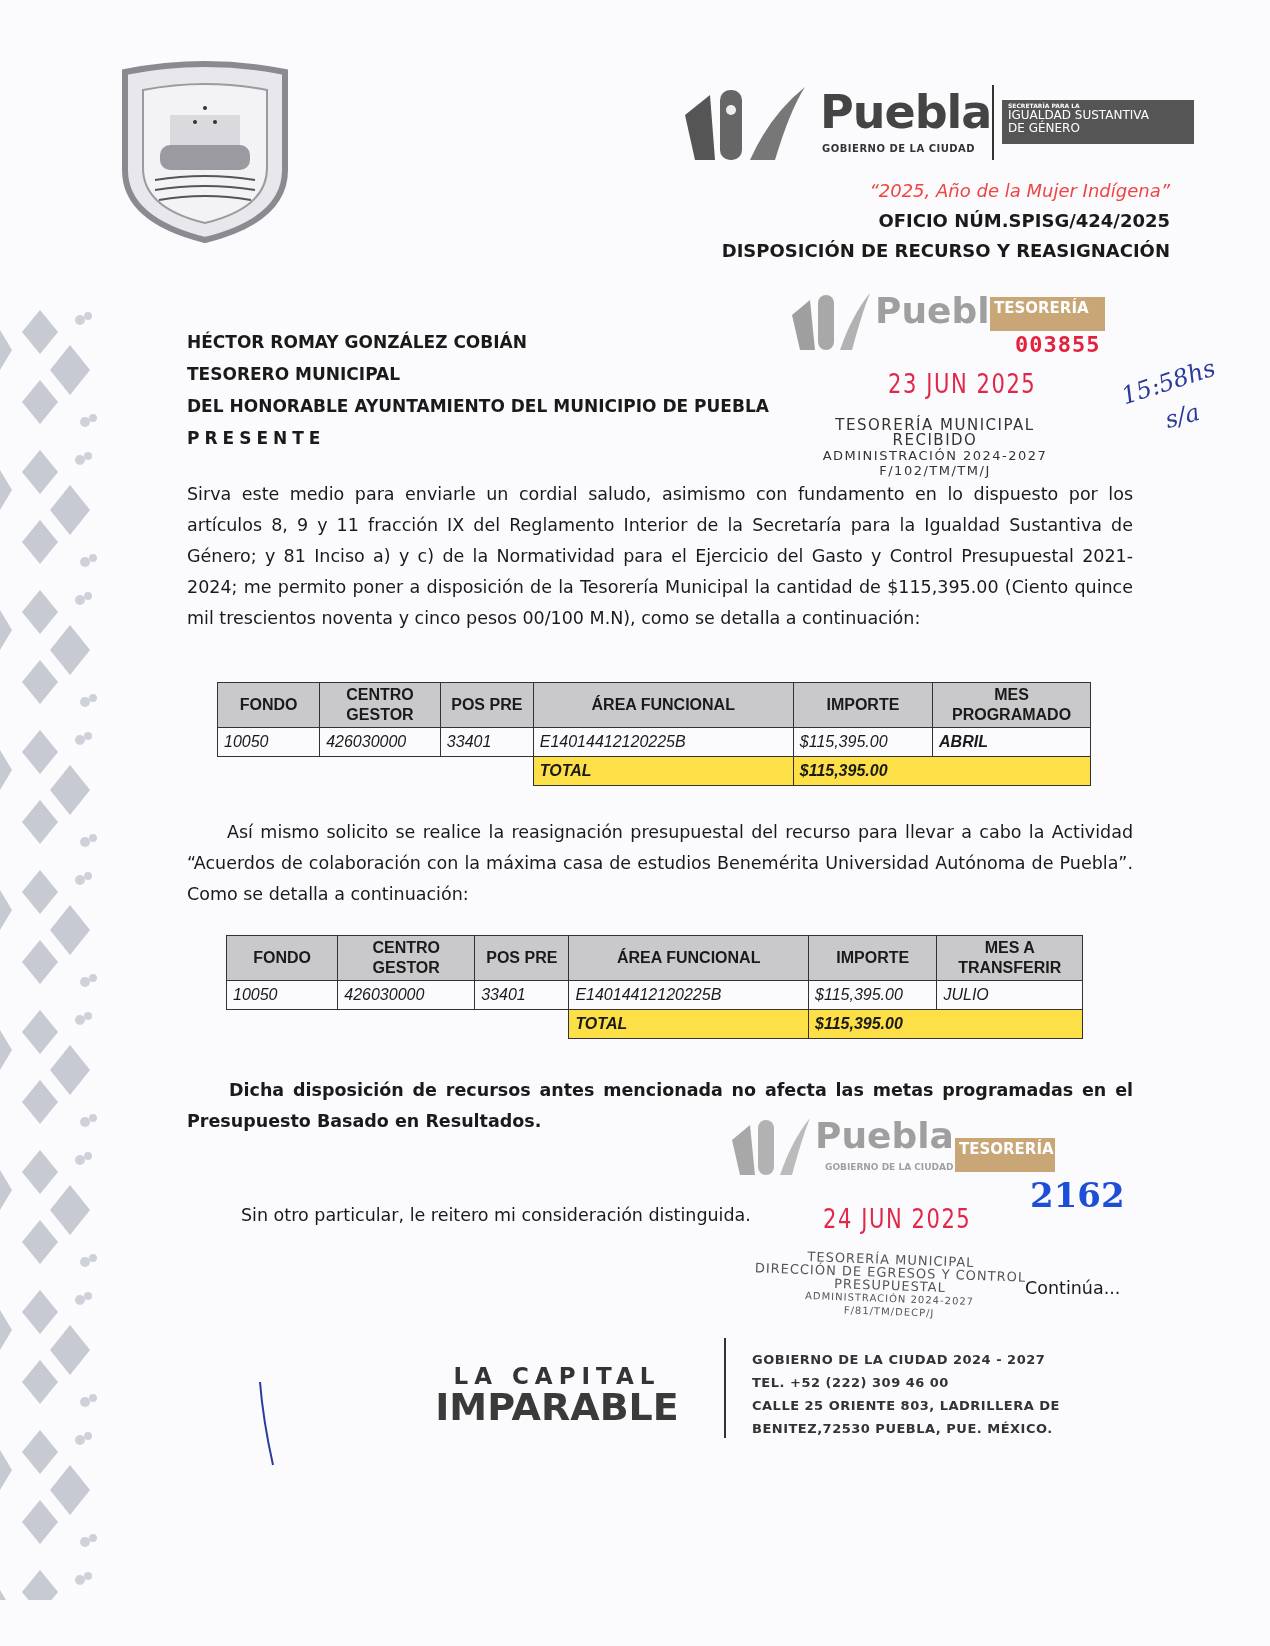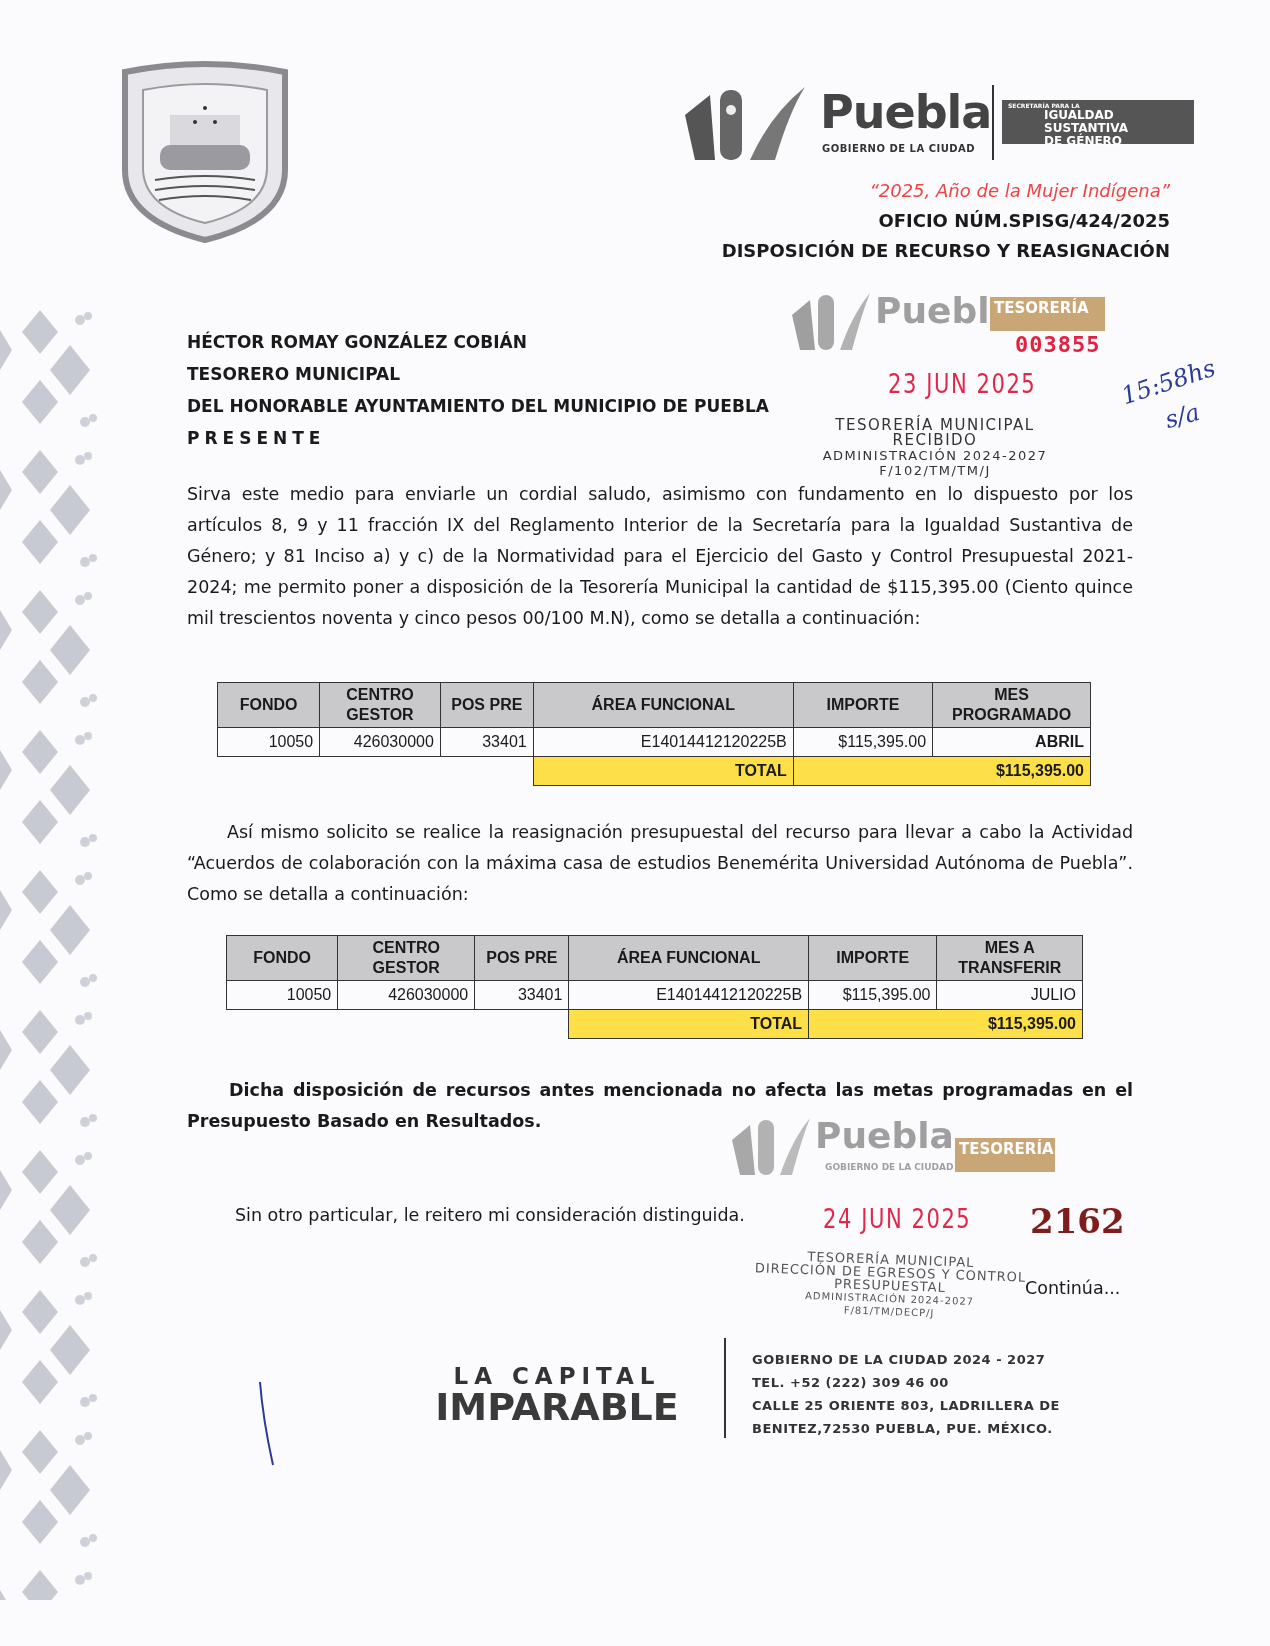--- a/index.html
+++ b/index.html
@@ -14,21 +14,21 @@
   
   .crest { left:115px; top:60px; width:180px; height:185px; }
 
   
   .logo { left:680px; top:75px; width:520px; height:95px; }
   .logo .puebla { position:absolute; left:140px; top:10px; font-size:46px; font-weight:bold; color:#444; letter-spacing:-1px; }
   .logo .gob { position:absolute; left:142px; top:68px; font-size:10px; font-weight:bold; color:#333; letter-spacing:.5px; }
   .logo .sep { position:absolute; left:312px; top:10px; width:2px; height:75px; background:#333; }
   .logo .box { position:absolute; left:322px; top:25px; width:192px; height:44px; background:#555; color:#fff; padding:2px 6px; box-sizing:border-box; }
   .logo .box .s1 { font-size:6px; font-weight:bold; display:block; }
-  .logo .box .s2 { font-size:12px; font-weight:bold; display:block; line-height:13px;margin-left:36px; }
+  .logo .box .s2 { font-size:12px; font-weight:normal; display:block; line-height:13px; }
 
   .motto { right:100px; top:180px; font-size:18px; font-style:italic; color:#ef4444; }
   .oficio { right:100px; top:210px; font-size:18px; font-weight:bold; }
   .asunto { right:100px; top:240px; font-size:18px; font-weight:bold; }
 
   
   .stamp1 { left:790px; top:285px; width:340px; height:70px; opacity:.55; }
   .stamp-title { position:absolute; font-weight:bold; color:#555; font-size:36px; left:85px; top:5px; }
   .stamp-box { position:absolute; left:200px; top:12px; width:115px; height:34px; background:#a16207; color:#fff; font-size:15px; font-weight:bold; padding:2px 4px; box-sizing:border-box; }
   .folio1 { left:1015px; top:332px; font-family:"DejaVu Sans Mono", monospace; font-size:22px; font-weight:bold; color:#e3213e; letter-spacing:1px; }
@@ -38,35 +38,35 @@
   .hand1 { left:1120px; top:368px; font-family:"DejaVu Serif", serif; font-style:italic; color:#2a3a9a; font-size:24px; transform:rotate(-18deg); }
   .hand2 { left:1165px; top:402px; font-family:"DejaVu Serif", serif; font-style:italic; color:#2a3a9a; font-size:24px; transform:rotate(-15deg); }
 
   .addressee { left:187px; top:326px; font-weight:bold; font-size:17px; line-height:32px; }
   .addressee .presente { letter-spacing:5px; }
 
   .para { left:187px; width:946px; font-size:17.5px; line-height:31px; text-align:justify; }
   .p1 { top:479px; }
   .p2 { top:817px; text-indent:40px; }
   .p3 { top:1075px; text-indent:42px;font-weight:bold; }
-  .closing { left:235px; top:1205px; font-size:17.5px; }
+  .closing { left:241px; top:1205px; font-size:17.5px; }
   .continua { left:1025px; top:1278px; font-size:17.5px; }
 
   
   table.budget { position:absolute; border-collapse:collapse; font-family:"Liberation Sans", sans-serif; font-size:16px; }
   table.budget th { background:#c9c9cb; font-weight:bold; border:1.5px solid #333; padding:0 6px; height:44px; line-height:20px; }
-  table.budget td { border:1.5px solid #333; text-align:right; height:28px; padding:0 6px; }
+  table.budget td { border:1.5px solid #333; text-align:left; height:28px; padding:0 6px;font-style:italic; }
   table.budget td.tot { background:#fde047; font-weight:bold; }
   table.budget td.blank { border:none; border-top:1.5px solid #333; }
   .t1 { left:217px; top:682px; width:874px; }
   .t2 { left:226px; top:935px; width:857px; }
 
   
   .stamp2 { left:730px; top:1110px; width:340px; height:75px; opacity:.55; }
-  .folio2 { left:1030px; top:1201px; font-family:"DejaVu Serif", serif; font-size:34px; font-weight:bold; color:#7f1d1d; }
+  .folio2 { left:1030px; top:1175px; font-family:"DejaVu Serif", serif; font-size:34px; font-weight:bold; color:#1d4ed8; }
   .date2 { left:823px; top:1203px; font-size:27px; color:#e0284a; letter-spacing:2px; transform:scaleX(.78); transform-origin:left; }
   .egresos { left:745px; top:1253px; width:290px; text-align:center; color:#555; font-size:13px; line-height:13px; letter-spacing:1px; transform:rotate(2deg); }
   .egresos .sm { font-size:10px; }
 
   
   .capital { left:412px; top:1363px; width:290px; text-align:center; }
   .capital .la { font-size:23px; font-weight:bold; letter-spacing:6px; color:#333; }
   .capital .imp { font-size:38px; font-weight:bold; color:#3a3a3a; line-height:36px; }
   .foot-sep { left:724px; top:1338px; width:2px; height:100px; background:#333; }
   .foot-info { left:752px; top:1348px; font-size:13px; color:#333; line-height:23px; font-weight:bold; letter-spacing:.5px; }

